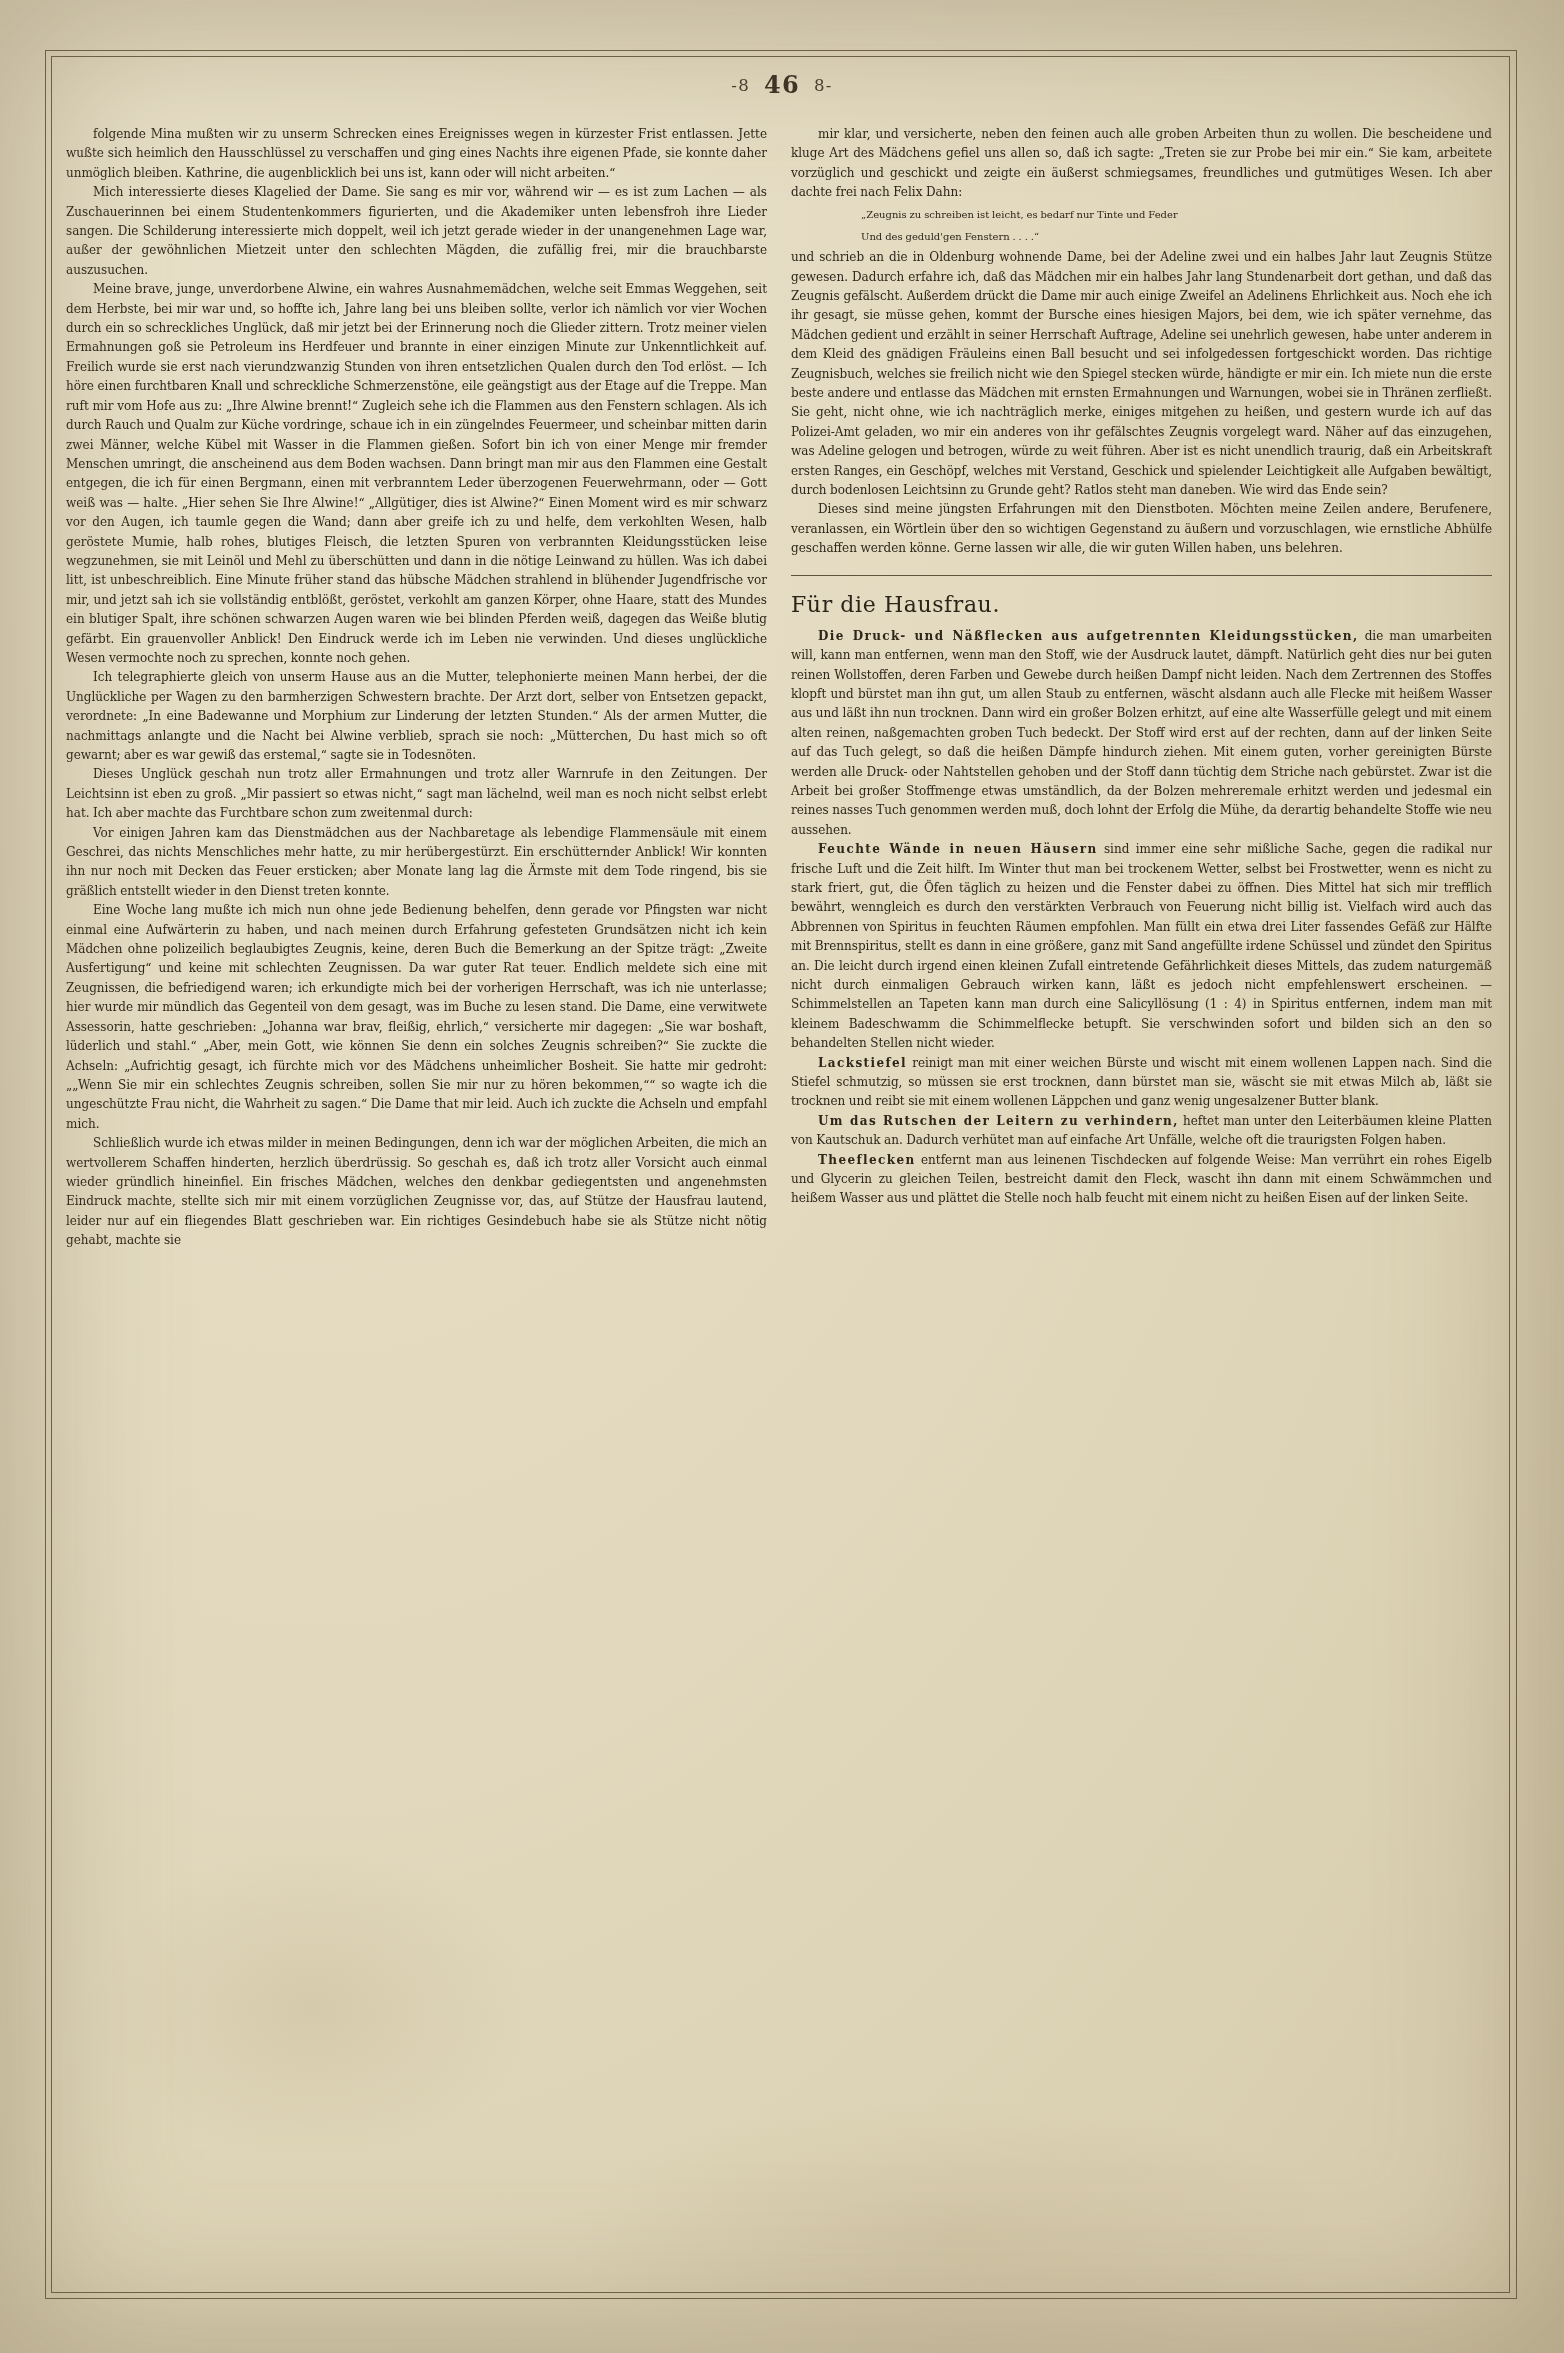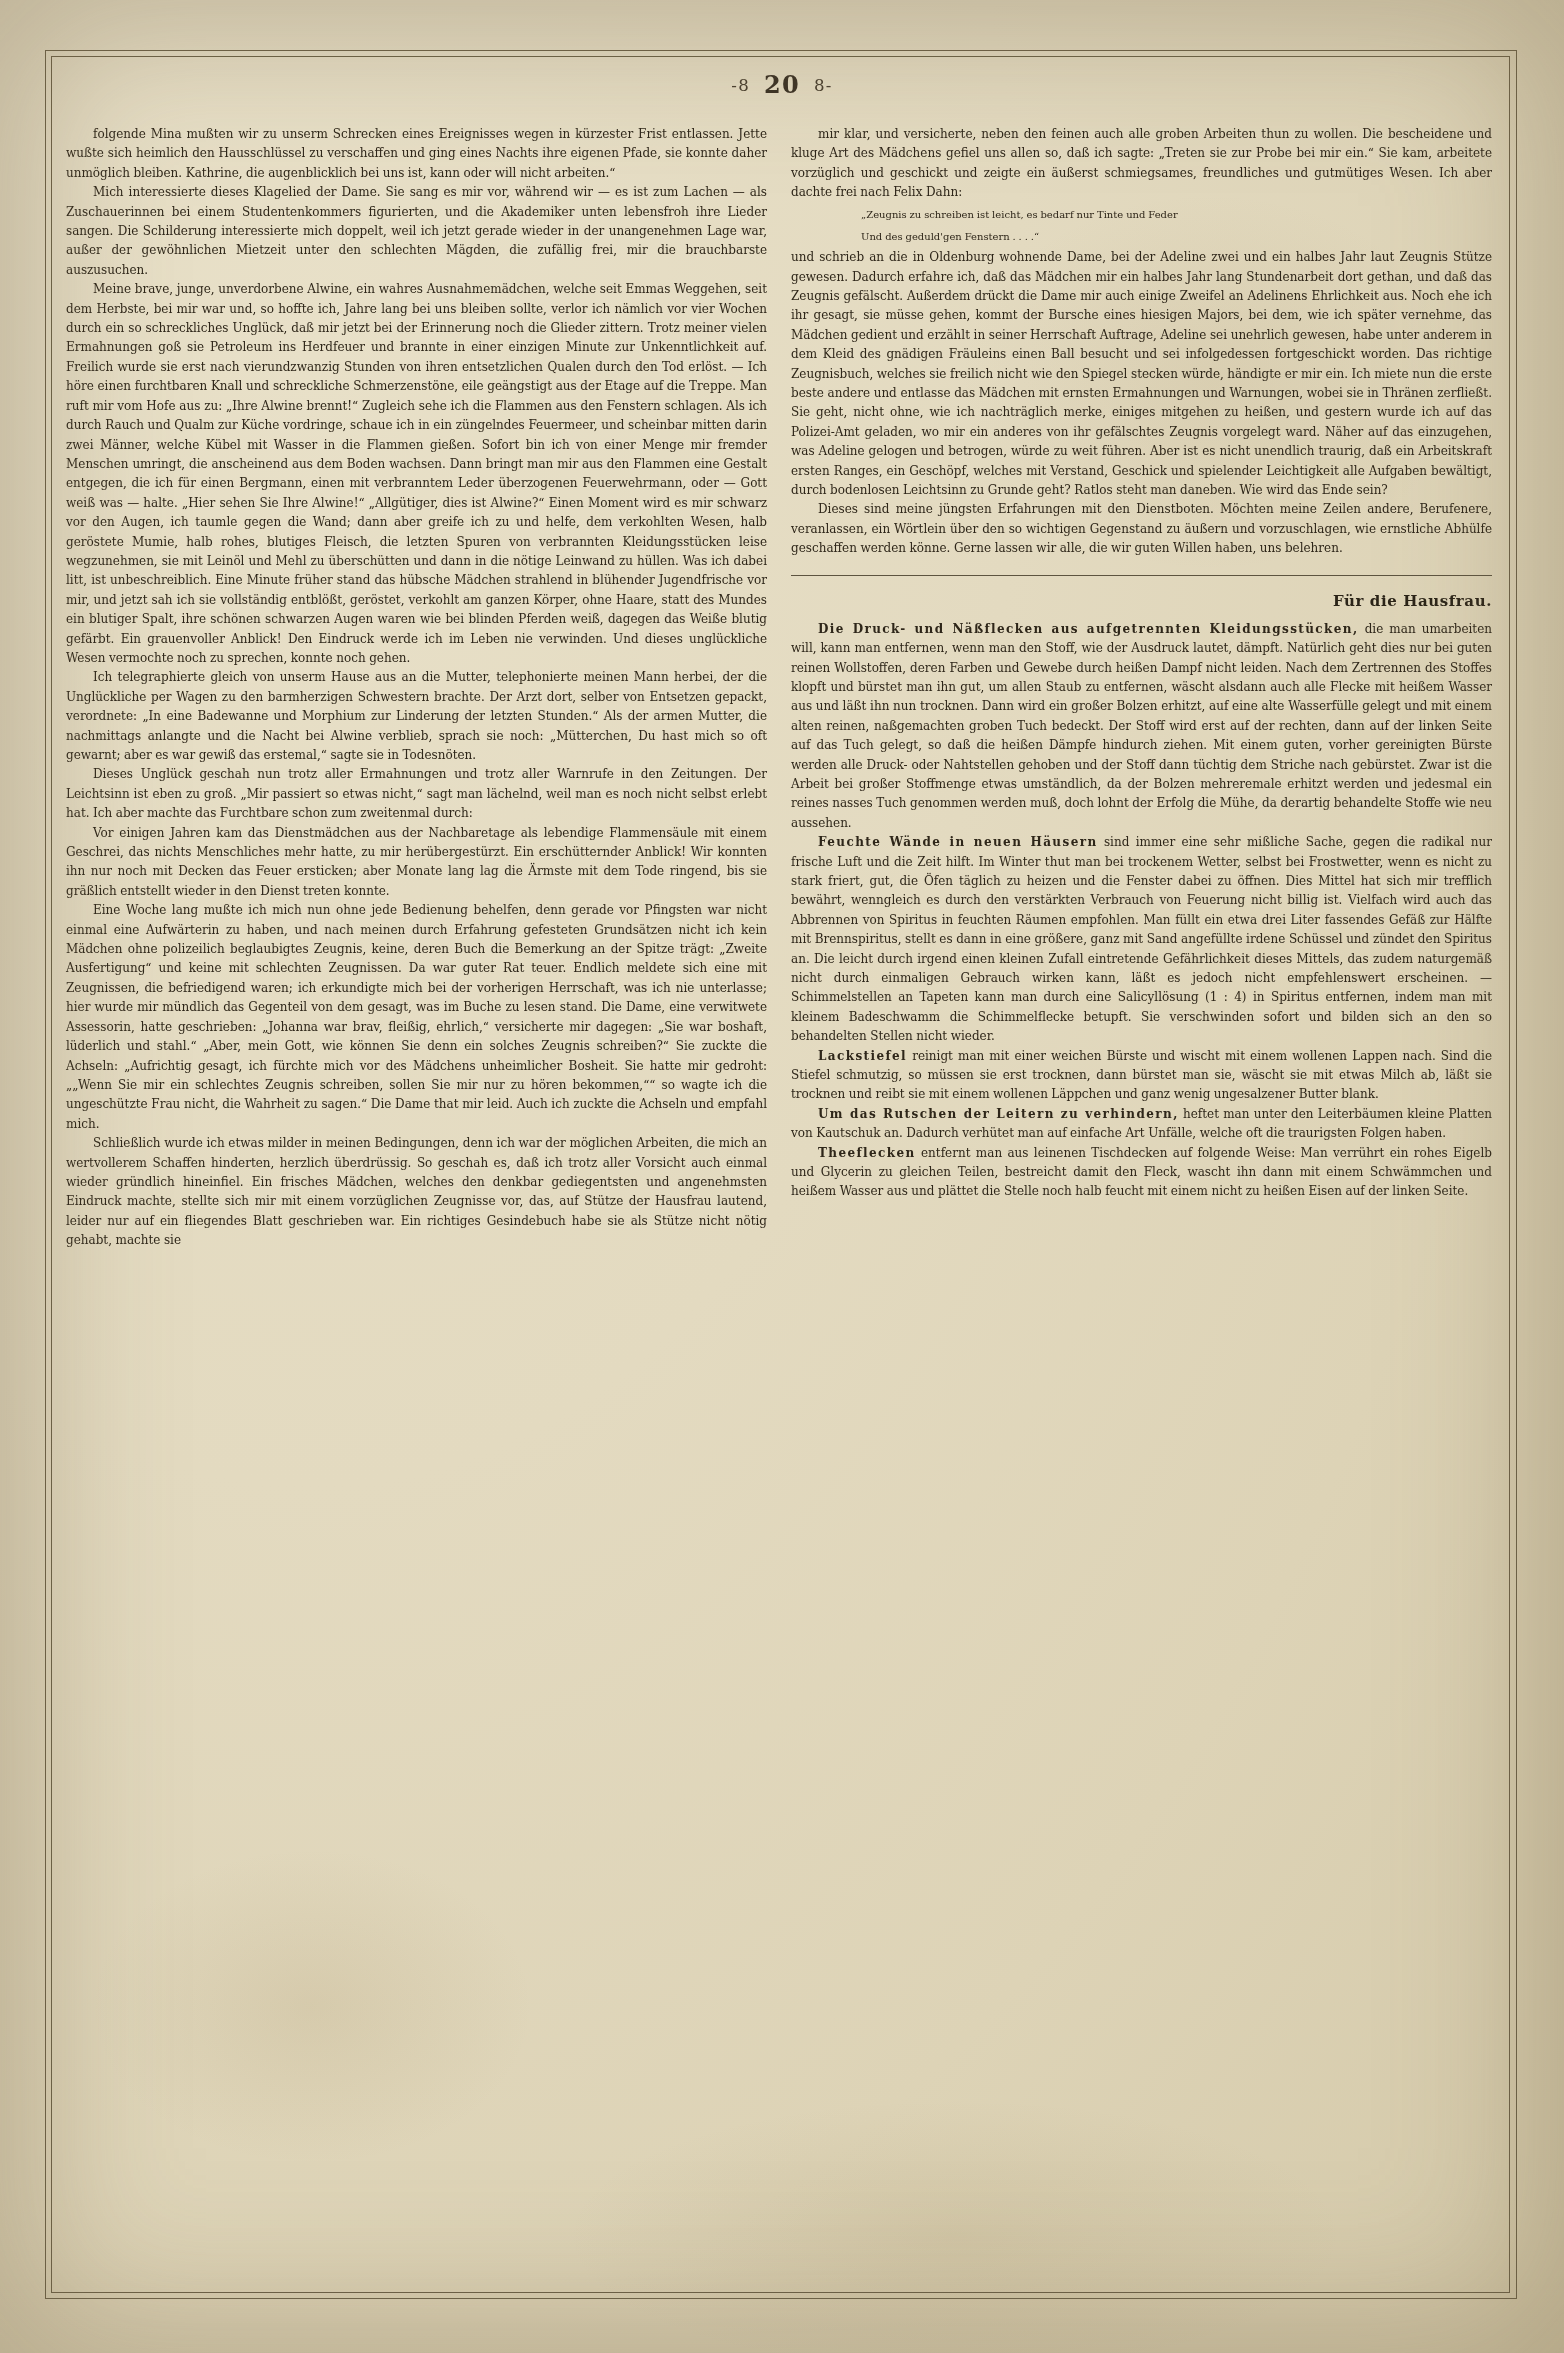--- a/index.html
+++ b/index.html
@@ -99,27 +99,27 @@
     font-size: 10px;
     line-height: 19px;
     color: #2e2619;
   }
   .section {
     margin-top: 16.6px;
     border-top: 1.3px solid #5d5440;
     padding-top: 11.5px;
   }
   .section-title {
-    text-align: right;
-    font-size: 15px;
+    text-align: left;
+    font-size: 22px;
     letter-spacing: 0.6px;
     color: #2b2418;
     margin: 3.8px 0 10.2px 0;
     font-family: "DejaVu Serif", serif;
-    font-weight: bold;
+    font-weight: normal;
   }
   .lead { font-weight: bold; letter-spacing: 0.8px; }
   .sp { letter-spacing: 1.4px; }
   .smudge1, .smudge2, .smudge3 {
     position: absolute;
     border-radius: 50%;
     pointer-events: none;
   }
   .smudge1 {
     left: 89px; top: 1847px; width: 446px; height: 319px;
@@ -139,21 +139,21 @@
 
 <div class="page">
   <div class="smudge2"></div>
   <div class="smudge1"></div>
   <div class="smudge3"></div>
 
   <div class="border-outer"></div>
   <div class="border-inner"></div>
 
   <div class="pagehead">
-    <span class="orn">-8</span><span class="num">20</span><span class="orn">8-</span>
+    <span class="orn">-8</span><span class="num">46</span><span class="orn">8-</span>
   </div>
 
   <div class="columns">
 
     <div class="col col-left">
       <p>folgende Mina mußten wir zu unserm Schrecken eines Ereignisses wegen in kürzester Frist entlassen. Jette wußte sich heimlich den Hausschlüssel zu verschaffen und ging eines Nachts ihre eigenen Pfade, sie konnte daher unmöglich bleiben. Kathrine, die augenblicklich bei uns ist, kann oder will nicht arbeiten.“</p>
       <p>Mich interessierte dieses Klagelied der Dame. Sie sang es mir vor, während wir — es ist zum Lachen — als Zuschauerinnen bei einem Studentenkommers figurierten, und die Akademiker unten lebensfroh ihre Lieder sangen. Die Schilderung interessierte mich doppelt, weil ich jetzt gerade wieder in der unangenehmen Lage war, außer der gewöhnlichen Mietzeit unter den schlechten Mägden, die zufällig frei, mir die brauchbarste auszusuchen.</p>
       <p>Meine brave, junge, unverdorbene Alwine, ein wahres Ausnahmemädchen, welche seit Emmas Weggehen, seit dem Herbste, bei mir war und, so hoffte ich, Jahre lang bei uns bleiben sollte, verlor ich nämlich vor vier Wochen durch ein so schreckliches Unglück, daß mir jetzt bei der Erinnerung noch die Glieder zittern. Trotz meiner vielen Ermahnungen goß sie Petroleum ins Herdfeuer und brannte in einer einzigen Minute zur Unkenntlichkeit auf. Freilich wurde sie erst nach vierundzwanzig Stunden von ihren entsetzlichen Qualen durch den Tod erlöst. — Ich höre einen furchtbaren Knall und schreckliche Schmerzenstöne, eile geängstigt aus der Etage auf die Treppe. Man ruft mir vom Hofe aus zu: „Ihre Alwine brennt!“ Zugleich sehe ich die Flammen aus den Fenstern schlagen. Als ich durch Rauch und Qualm zur Küche vordringe, schaue ich in ein züngelndes Feuermeer, und scheinbar mitten darin zwei Männer, welche Kübel mit Wasser in die Flammen gießen. Sofort bin ich von einer Menge mir fremder Menschen umringt, die anscheinend aus dem Boden wachsen. Dann bringt man mir aus den Flammen eine Gestalt entgegen, die ich für einen Bergmann, einen mit verbranntem Leder überzogenen Feuerwehrmann, oder — Gott weiß was — halte. „Hier sehen Sie Ihre Alwine!“ „Allgütiger, dies ist Alwine?“ Einen Moment wird es mir schwarz vor den Augen, ich taumle gegen die Wand; dann aber greife ich zu und helfe, dem verkohlten Wesen, halb geröstete Mumie, halb rohes, blutiges Fleisch, die letzten Spuren von verbrannten Kleidungsstücken leise wegzunehmen, sie mit Leinöl und Mehl zu überschütten und dann in die nötige Leinwand zu hüllen. Was ich dabei litt, ist unbeschreiblich. Eine Minute früher stand das hübsche Mädchen strahlend in blühender Jugendfrische vor mir, und jetzt sah ich sie vollständig entblößt, geröstet, verkohlt am ganzen Körper, ohne Haare, statt des Mundes ein blutiger Spalt, ihre schönen schwarzen Augen waren wie bei blinden Pferden weiß, dagegen das Weiße blutig gefärbt. Ein grauenvoller Anblick! Den Eindruck werde ich im Leben nie verwinden. Und dieses unglückliche Wesen vermochte noch zu sprechen, konnte noch gehen.</p>
       <p>Ich telegraphierte gleich von unserm Hause aus an die Mutter, telephonierte meinen Mann herbei, der die Unglückliche per Wagen zu den barmherzigen Schwestern brachte. Der Arzt dort, selber von Entsetzen gepackt, verordnete: „In eine Badewanne und Morphium zur Linderung der letzten Stunden.“ Als der armen Mutter, die nachmittags anlangte und die Nacht bei Alwine verblieb, sprach sie noch: „Mütterchen, Du hast mich so oft gewarnt; aber es war gewiß das erstemal,“ sagte sie in Todesnöten.</p>
       <p>Dieses Unglück geschah nun trotz aller Ermahnungen und trotz aller Warnrufe in den Zeitungen. Der Leichtsinn ist eben zu groß. „Mir passiert so etwas nicht,“ sagt man lächelnd, weil man es noch nicht selbst erlebt hat. Ich aber machte das Furchtbare schon zum zweitenmal durch:</p>

